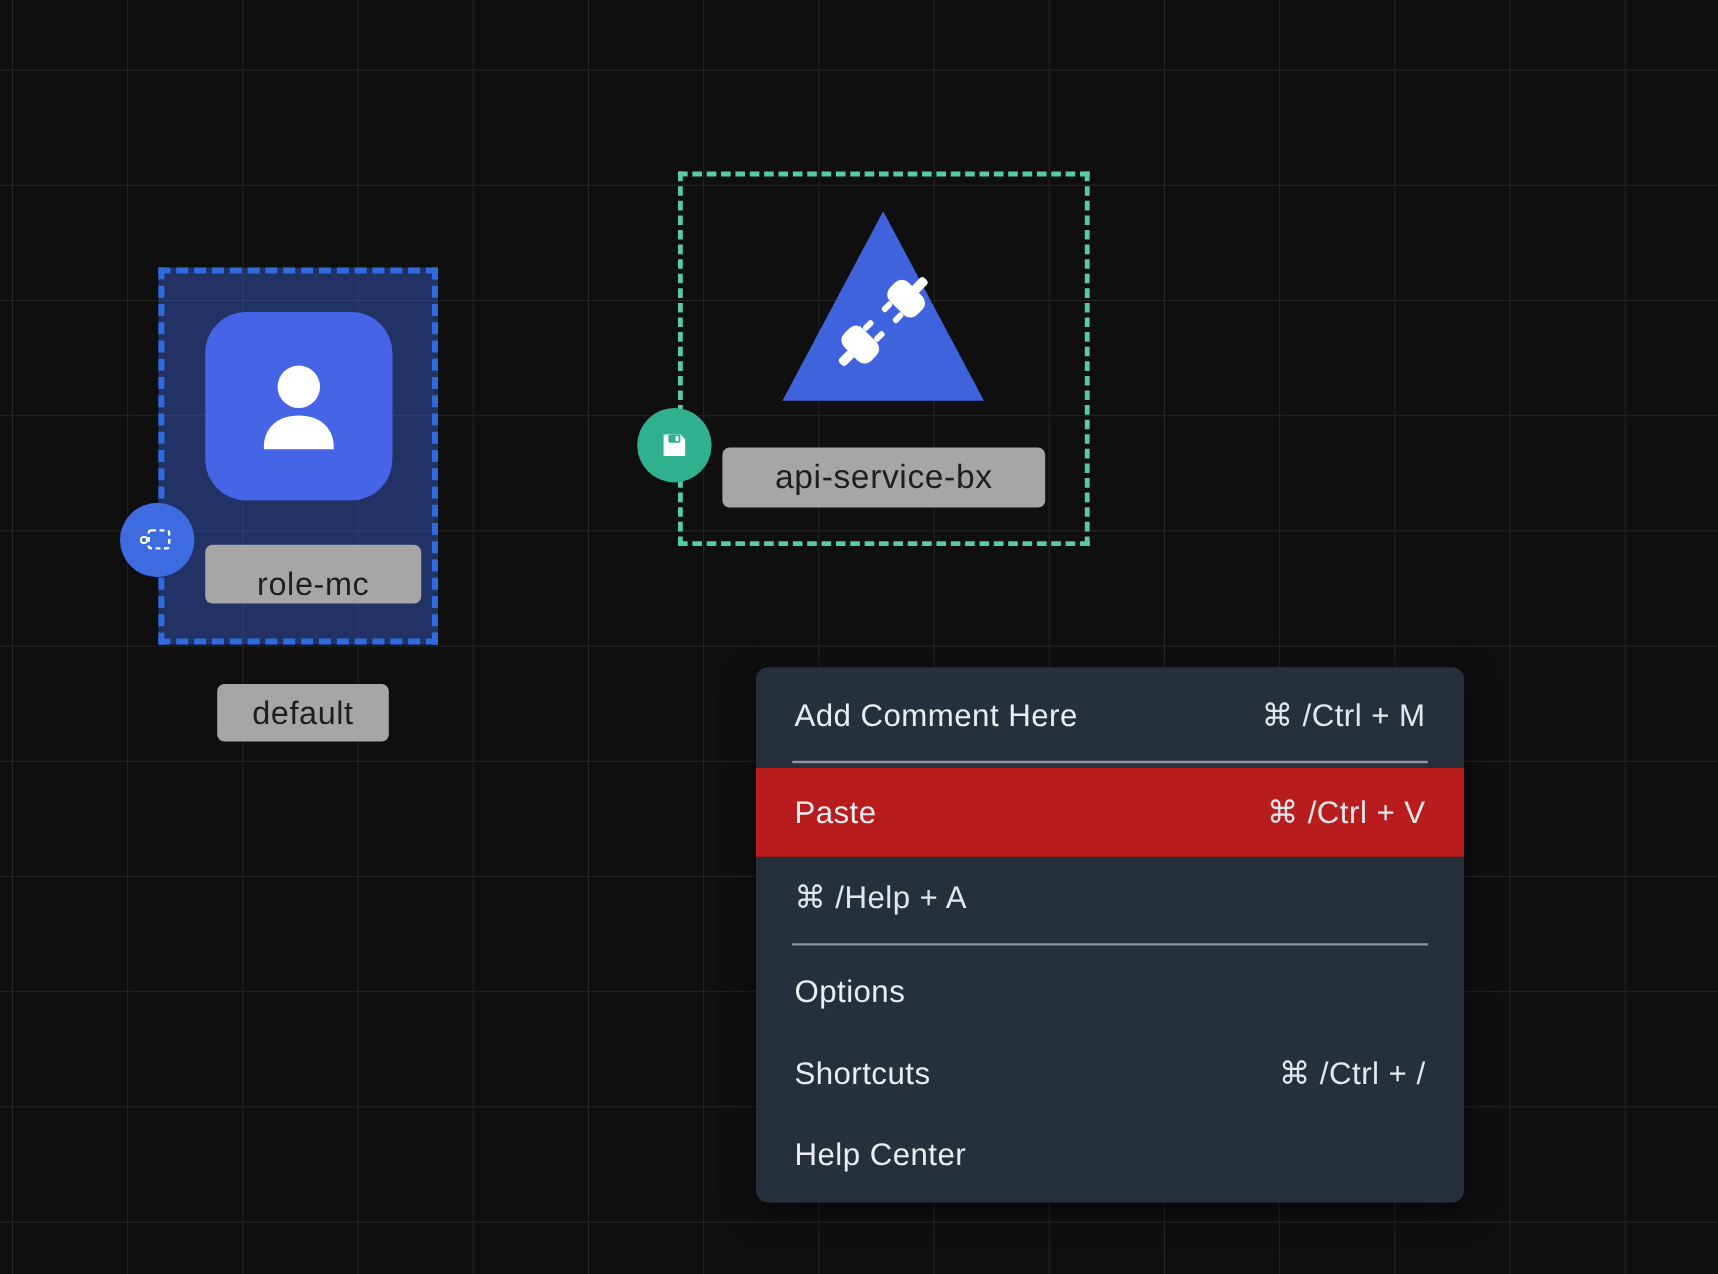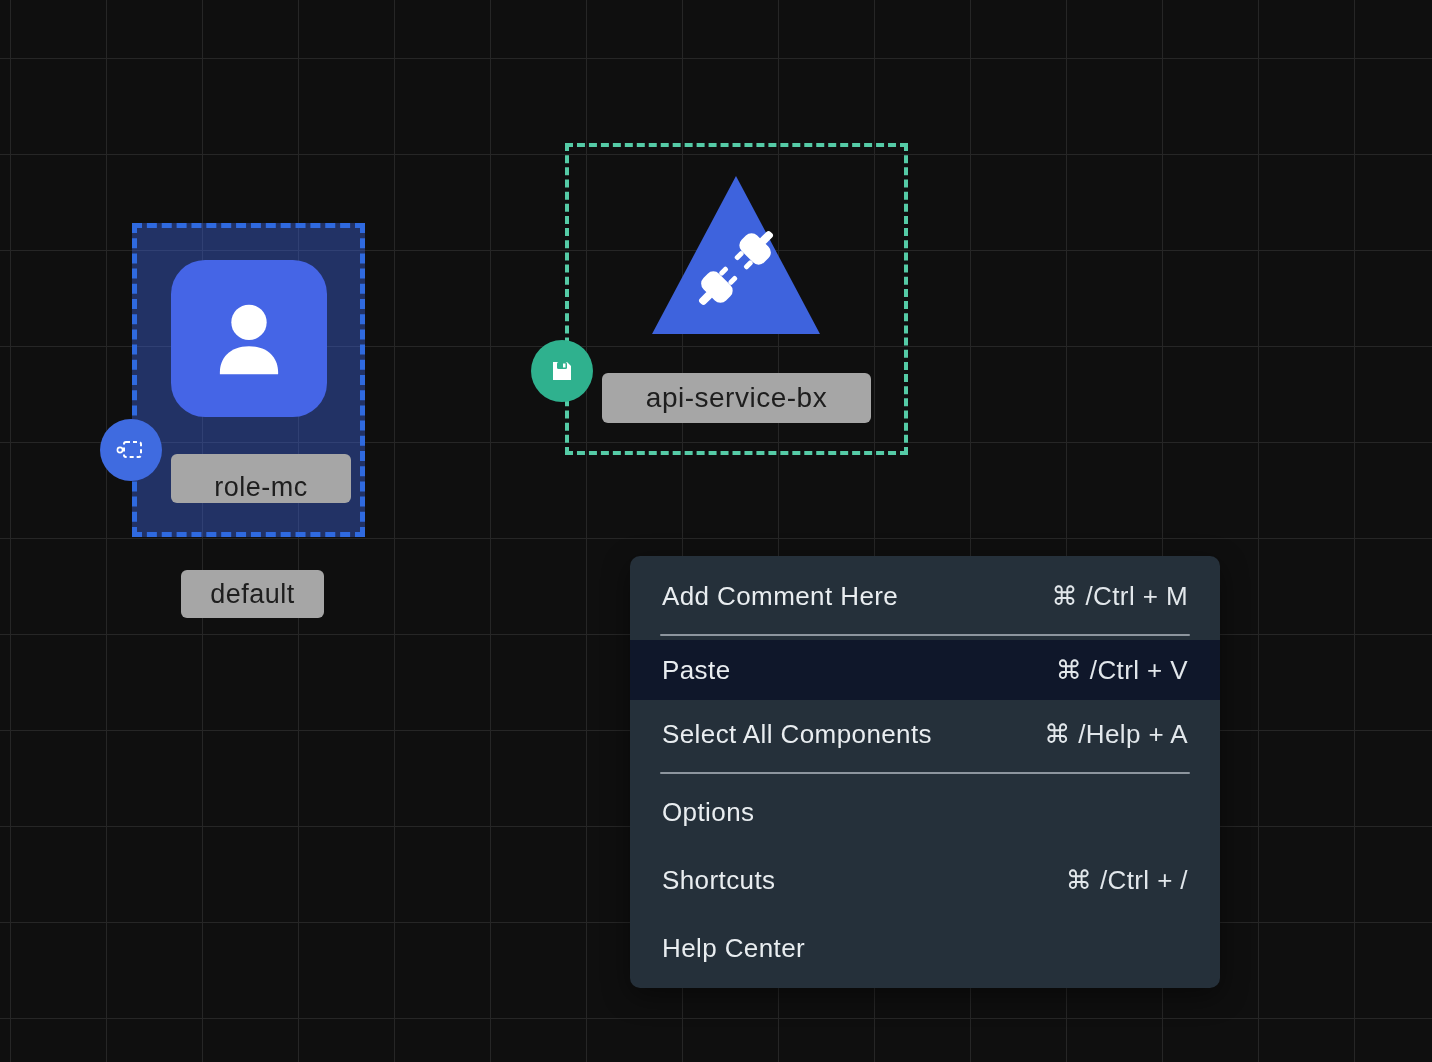--- a/index.html
+++ b/index.html
@@ -84,22 +84,22 @@
   }
   .menu-item {
     height: 68px;
     padding: 0 32px;
     display: flex; align-items: center; justify-content: space-between;
     font-size: 26px;
     letter-spacing: 0.4px;
     cursor: default;
   }
   .menu-item.highlighted {
-    height: 60px;
-    background: #0f172a;
+    height: 74px;
+    background: #b91c1c;
   }
   .mi-short { color: #e2e7eb; }
   .menu-sep {
     height: 2px;
     margin: 4px 30px;
     background: rgba(228, 234, 240, 0.55);
     border-radius: 1px;
   }
 </style>
 </head>
@@ -170,21 +170,20 @@
     </div>
 
     <div class="menu-sep"></div>
 
     <div class="menu-item highlighted">
       <span class="mi-label">Paste</span>
       <span class="mi-short">⌘ /Ctrl + V</span>
     </div>
 
     <div class="menu-item">
-      <span class="mi-label">Select All Components</span>
       <span class="mi-short">⌘ /Help + A</span>
     </div>
 
     <div class="menu-sep"></div>
 
     <div class="menu-item">
       <span class="mi-label">Options</span>
       <span class="mi-short"></span>
     </div>
 

